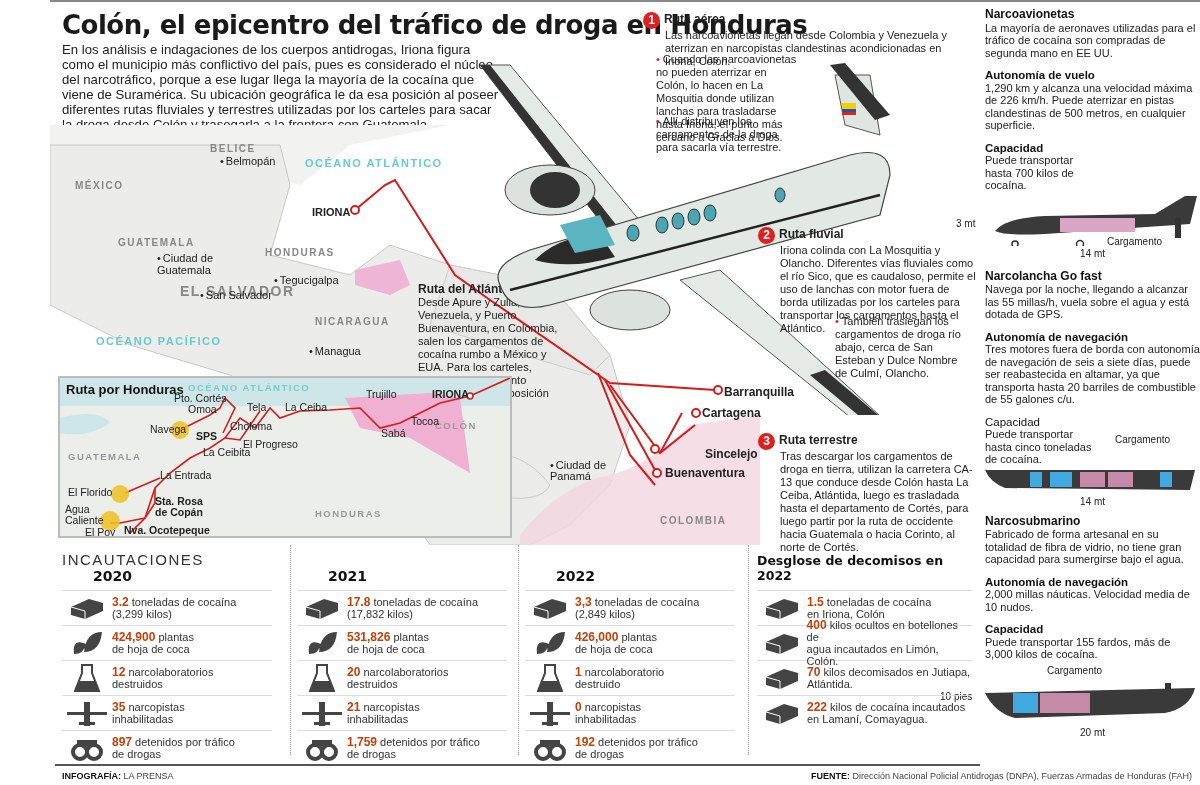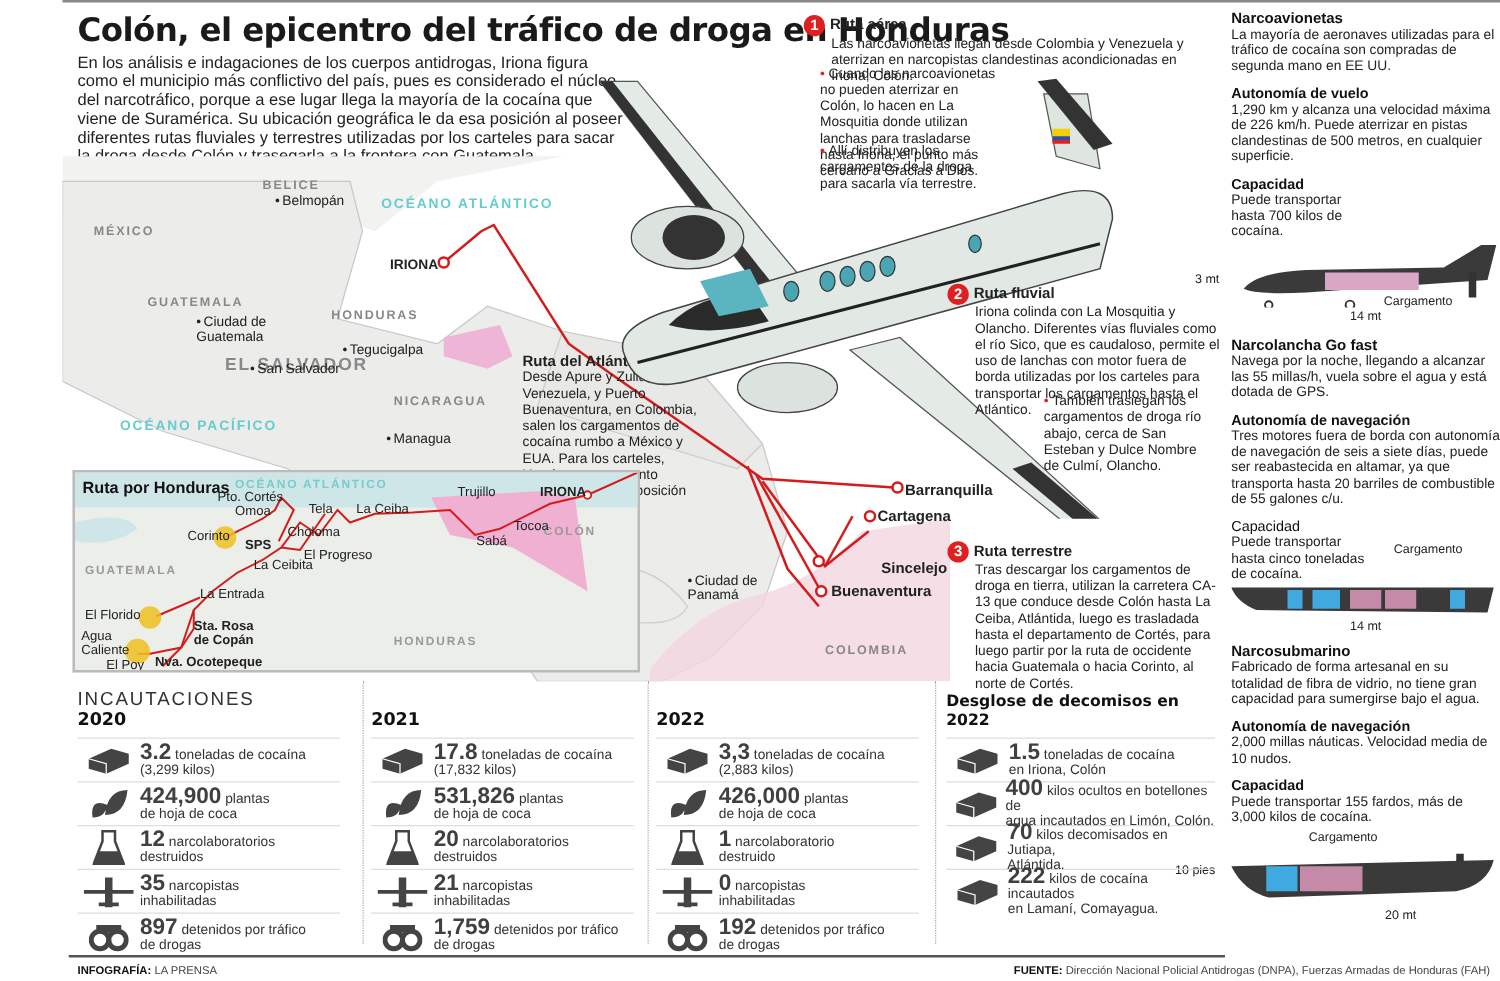--- a/index.html
+++ b/index.html
@@ -28,26 +28,26 @@
   .in-country { position: absolute; font-size: 9.5px; letter-spacing: 1.5px; font-weight: bold; color: #999; }
   
   .right { position: absolute; left: 985px; top: 8px; width: 215px; font-size: 11px; line-height: 12.5px; }
   .right h3 { font-size: 12px; font-weight: bold; color: #111; margin-bottom: 1px; }
   .right h4 { font-size: 11.5px; font-weight: bold; color: #111; margin-top: 10px; }
   .vehicle { position: relative; height: 70px; margin-top: 4px; }
   .dim { font-size: 10px; color: #222; }
   
   .stats-title { position: absolute; left: 62px; top: 551px; font-size: 15px; letter-spacing: 1.5px; color: #333; }
   .col { position: absolute; top: 568px; width: 210px; }
-  .col .year { font-family: "DejaVu Sans", sans-serif; font-weight: bold; font-size: 14px; color: #111; height: 22px; }
+  .col .year { font-family: "DejaVu Sans", sans-serif; font-weight: bold; font-size: 14px; color: #111; height: 22px; margin-left: 31px; }
   .col .desg { font-family: "DejaVu Sans", sans-serif; font-weight: bold; font-size: 12.5px; color: #111; line-height: 15px; margin-top: -15px; height: 37px;}
   .row { display: flex; align-items: center; height: 35px; border-top: 1px solid #ddd; }
   .row .ic { width: 50px; height: 30px; display: flex; align-items: center; justify-content: center; }
   .row .tx { font-size: 11px; line-height: 12px; color: #333; }
-  .row .tx b { font-size: 18px; color: #404040; }
+  .row .tx b { font-size: 12px; color: #c2410c; }
   .sep { position: absolute; top: 545px; width: 0; height: 210px; border-left: 1px dotted #aaa; }
   .bottomline { position: absolute; left: 55px; top: 764px; width: 925px; height: 2px; background: #555; }
   .footer-l { position: absolute; left: 62px; top: 771px; font-size: 9px; color: #444; }
   .footer-r { position: absolute; right: 8px; top: 771px; font-size: 9px; color: #444; }
   .footer-l b, .footer-r b { color: #111; }
 </style>
 </head>
 <body>
 
 <div class="topline"></div>
@@ -169,21 +169,21 @@
     <circle cx="50" cy="143" r="10" fill="#f0c020" opacity="0.85"></circle>
     <circle cx="410" cy="18" r="3" fill="#fff" stroke="#d41c1c" stroke-width="1.5"></circle>
   </svg>
   <div class="inset-title">Ruta por Honduras</div>
   <div class="in-country" style="left:128px;top:4px;color:#7cc;">OCÉANO ATLÁNTICO</div>
   <div class="in-country" style="left:8px;top:73px;">GUATEMALA</div>
   <div class="in-country" style="left:255px;top:130px;">HONDURAS</div>
   <div class="in-country" style="left:375px;top:42px;">COLÓN</div>
   <div class="in-lbl" style="left:114px;top:14px;">Pto. Cortés</div>
   <div class="in-lbl" style="left:128px;top:25px;">Omoa</div>
-  <div class="in-lbl" style="left:90px;top:45px;">Corinto</div>
+  <div class="in-lbl" style="left:90px;top:45px;">Navega</div>
   <div class="in-lbl in-bold" style="left:136px;top:52px;">SPS</div>
   <div class="in-lbl" style="left:170px;top:42px;">Choloma</div>
   <div class="in-lbl" style="left:187px;top:23px;">Tela</div>
   <div class="in-lbl" style="left:225px;top:23px;">La Ceiba</div>
   <div class="in-lbl" style="left:183px;top:60px;">El Progreso</div>
   <div class="in-lbl" style="left:143px;top:68px;">La Ceibita</div>
   <div class="in-lbl" style="left:306px;top:10px;">Trujillo</div>
   <div class="in-lbl" style="left:351px;top:37px;">Tocoa</div>
   <div class="in-lbl" style="left:321px;top:49px;">Sabá</div>
   <div class="in-lbl in-bold" style="left:372px;top:10px;">IRIONA</div>
@@ -245,21 +245,21 @@
     <p>Puede transportar 155 fardos, más de 3,000 kilos de cocaína.</p>
     <div class="vehicle" style="height:60px;margin-top:22px;">
       <svg width="215" height="40" viewBox="0 0 215 40">
         <path d="M0 10 L210 5 Q 205 25 180 30 L30 35 Q 10 30 0 10Z" fill="#3a3a3a"></path>
         <rect x="28" y="10" width="25" height="20" fill="#3fa9e0"></rect>
         <rect x="55" y="10" width="50" height="20" fill="#c48aa8"></rect>
         <rect x="180" y="-12" width="6" height="18" fill="#333"></rect>
       </svg>
       <span class="abs dim" style="left:62px;top:-18px;">Cargamento</span>
       <span class="abs dim" style="left:-45px;top:8px;">10 pies</span>
-      <span class="abs dim" style="left:95px;top:44px;margin-left:28px;">20 mt</span>
+      <span class="abs dim" style="left:95px;top:44px;">20 mt</span>
     </div>
   </section>
 </div>
 
 <div class="stats-title">INCAUTACIONES</div>
 
 <div class="col" style="left:62px;">
   <div class="year">2020</div>
   <div class="row">
       <span class="ic">
@@ -361,21 +361,21 @@
 
 <div class="col" style="left:525px;">
   <div class="year">2022</div>
   <div class="row">
       <span class="ic">
         <svg width="36" height="22">
           <path d="M2 10 L20 2 L34 6 L34 14 L16 22 L2 18Z" fill="#444"></path>
           <path d="M2 10 L16 14 L16 22" stroke="#fff" fill="none"></path>
         </svg>
       </span>
-      <span class="tx"><b>3,3</b> <span>toneladas de cocaína</span><br><span>(2,883 kilos)</span></span>
+      <span class="tx"><b>3,3</b> <span>toneladas de cocaína</span><br><span>(2,849 kilos)</span></span>
     </div>
   <div class="row">
       <span class="ic">
         <svg width="34" height="26">
           <path d="M4 24 Q 2 8 16 14 Q 14 24 4 24Z M14 22 Q 16 2 32 2 Q 30 22 14 22Z" fill="#444"></path>
         </svg>
       </span>
       <span class="tx"><b>426,000</b> <span>plantas</span><br><span>de hoja de coca</span></span>
     </div>
   <div class="row">

